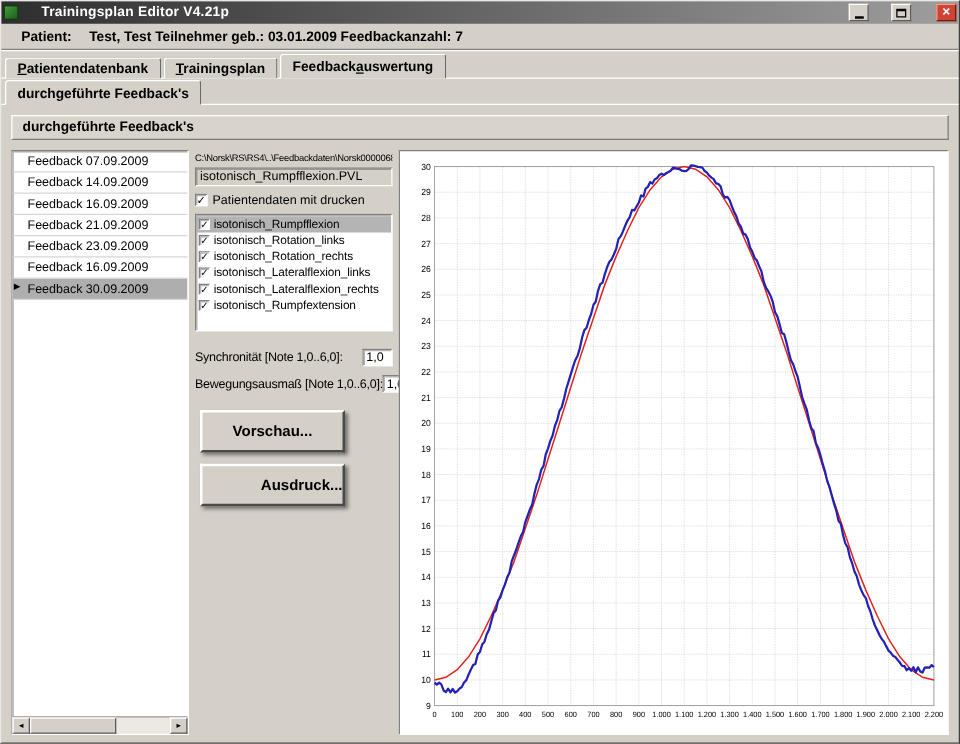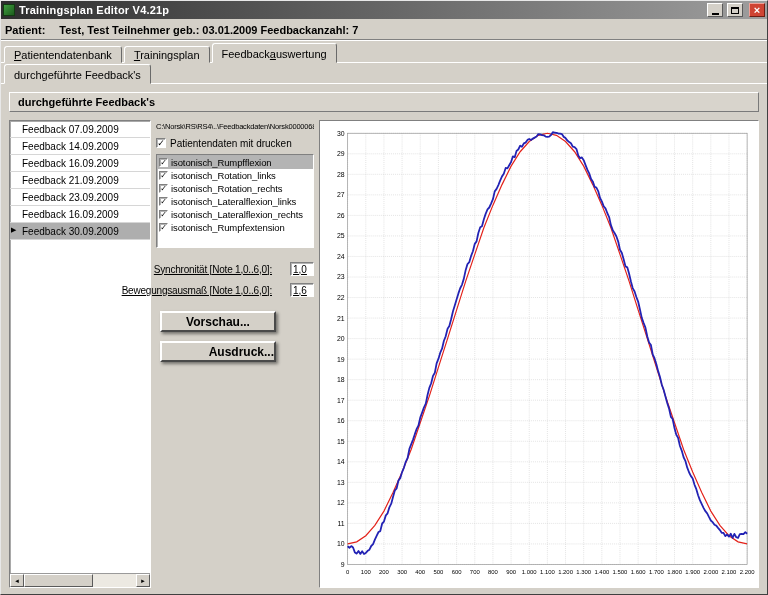--- a/index.html
+++ b/index.html
@@ -10,47 +10,47 @@
     width: 768px; height: 595px; position: relative;
     background: #d4d0c8;
     border: 1px solid; border-color:#e8e8e8 #404040 #404040 #e8e8e8;
     display: flex; flex-direction: column; overflow: hidden;
   }
 
   
   .titlebar {
     height: 18px; flex: 0 0 18px;
     background: linear-gradient(90deg, #2e2e2e, #9e9e9e);
-    display: flex; align-items: center; padding: 1px 2px; gap: 4px;
+    display: flex; align-items: center; padding: 1px 2px; gap: 18px;
   }
   .app-icon { width: 12px; height: 12px; flex:0 0 12px;
     background: linear-gradient(135deg,#3f9e3f,#1c5c1c);
     border:1px solid #123c12; }
   .title-text { color:#fff; font-size: 11px; font-weight: bold; flex:1;
     white-space: nowrap; overflow: hidden; letter-spacing: .2px; }
   .wbtn { width:16px; height:14px; background:#d4d0c8;
     border:1px solid; border-color:#fff #5a5a5a #5a5a5a #fff;
     display:flex; align-items:center; justify-content:center; cursor:default; }
   .wbtn.min i { display:block; width:7px; border-bottom:2px solid #000; margin-top:7px; }
   .wbtn.max i { display:block; width:8px; height:7px; border:1px solid #000; border-top-width:2px; }
   .wbtn.close { background:#cf4433; border-color:#f0a097 #6e1d12 #6e1d12 #f0a097;
     color:#fff; font-weight:bold; font-size:11px; line-height:1; margin-left:2px; }
 
   
   .patientbar { height: 22px; flex:0 0 22px; display:flex; align-items:center;
-    padding: 0 4px; font-size: 11px; font-weight: bold;
+    padding: 0 16px; font-size: 11px; font-weight: bold;
     border-bottom:1px solid #fff; box-shadow: 0 -1px 0 #808080 inset; }
   .patientbar .plabel { margin-right: 14px; }
 
   
   .tabstrip { height: 22px; flex:0 0 22px; display:flex; align-items:flex-end;
     padding: 2px 2px 0 3px; position:relative; }
   .tabstrip::after { content:""; position:absolute; left:0; right:0; bottom:0;
     border-bottom:1px solid #fff; }
-  .tab { background:#d4d0c8; font-size:11px; font-weight:normal;
+  .tab { background:#d4d0c8; font-size:11px; font-weight:bold;
     padding: 2px 9px 2px 9px; height: 17px; margin-right: 2px;
     border:1px solid; border-color:#fff #6a6a6a transparent #fff;
     border-radius: 3px 3px 0 0; white-space:nowrap; position:relative; z-index:1; }
   .tab.active { height: 20px; z-index: 3; padding-top:4px;
     border-bottom-color:#d4d0c8; }
   .tab .u { text-decoration: underline; }
   .subtabstrip { height: 21px; flex:0 0 21px; display:flex; align-items:flex-end;
     padding: 2px 2px 0 3px; position:relative; }
   .subtabstrip::after { content:""; position:absolute; left:0; right:0; bottom:0;
     border-bottom:1px solid #fff; }
@@ -103,30 +103,30 @@
   .exercise-list { margin-top: 5px; height: 94px; background:#fff;
     border:1px solid; border-color:#808080 #fff #fff #808080;
     box-shadow: inset 1px 1px 0 rgba(64,64,64,.4);
     overflow:hidden; padding-top:1px; }
   .exrow { height: 13px; display:flex; align-items:center; gap:3px;
     padding-left:2px; white-space:nowrap; }
   .exrow.sel { background:#b4b4b4; }
   .exrow .chkbox { width:9px; height:9px; flex:0 0 9px; font-size:8px; line-height:7px; }
   .exrow .exlabel { font-size: 9.5px; letter-spacing:-.1px; }
 
-  .note-row { display:flex; align-items:center; justify-content:flex-end;
-    gap:18px; margin-top:14px;text-decoration:underline; }
+  .note-row { display:flex; align-items:center; justify-content:space-between;
+    gap:0; margin-top:14px; }
   .note-row.second { margin-top:7px; }
   .note-label { font-size: 10px; letter-spacing:-.2px; white-space:nowrap; }
   .note-input { width: 24px; height: 14px; background:#fff;
     border:1px solid; border-color:#808080 #fff #fff #808080;
     box-shadow: inset 1px 1px 0 rgba(64,64,64,.4);
     font-size: 10px; padding: 1px 2px; font-family:"Liberation Sans",sans-serif; }
 
-  .big-btn { display:block; width: 116px; height: 21px; margin: 14px 0 0 4px;
+  .big-btn { display:block; width: 116px; height: 34px; margin: 14px 0 0 4px;
     background:#d4d0c8; font-size: 12px; font-weight:bold; text-align:center;
     font-family:"Liberation Sans",sans-serif;
     border:2px solid; border-color:#fff #4a4a4a #4a4a4a #fff;
     box-shadow: 2px 2px 3px rgba(0,0,0,.45); cursor:default; }
   .big-btn.second { margin-top: 9px; text-align: right; }
 
   
   .chart-panel { flex:1; background:#fff; position:relative;
     border:1px solid; border-color:#808080 #fff #fff #808080; }
   .chart-host { position:absolute; inset:2px; }
@@ -205,20 +205,21 @@
           <span class="sbtn">◄</span>
           <span class="strack">
               <span class="sthumb"></span>
             </span>
           <span class="sbtn">►</span>
         </div>
       </div>
 
       <div class="middle-panel">
         <div class="file-path">C:\Norsk\RS\RS4\..\Feedbackdaten\Norsk00000682.NRF</div>
+        <div class="pvl-field">isotonisch_Rumpfflexion.PVL</div>
 
         <div class="chk-row">
           <span class="chkbox">✓</span>
           <span class="chk-label">Patientendaten mit drucken</span>
         </div>
 
         <div class="exercise-list">
             <div class="exrow sel">
               <span class="chkbox">✓</span>
               <span class="exlabel">isotonisch_Rumpfflexion</span>

